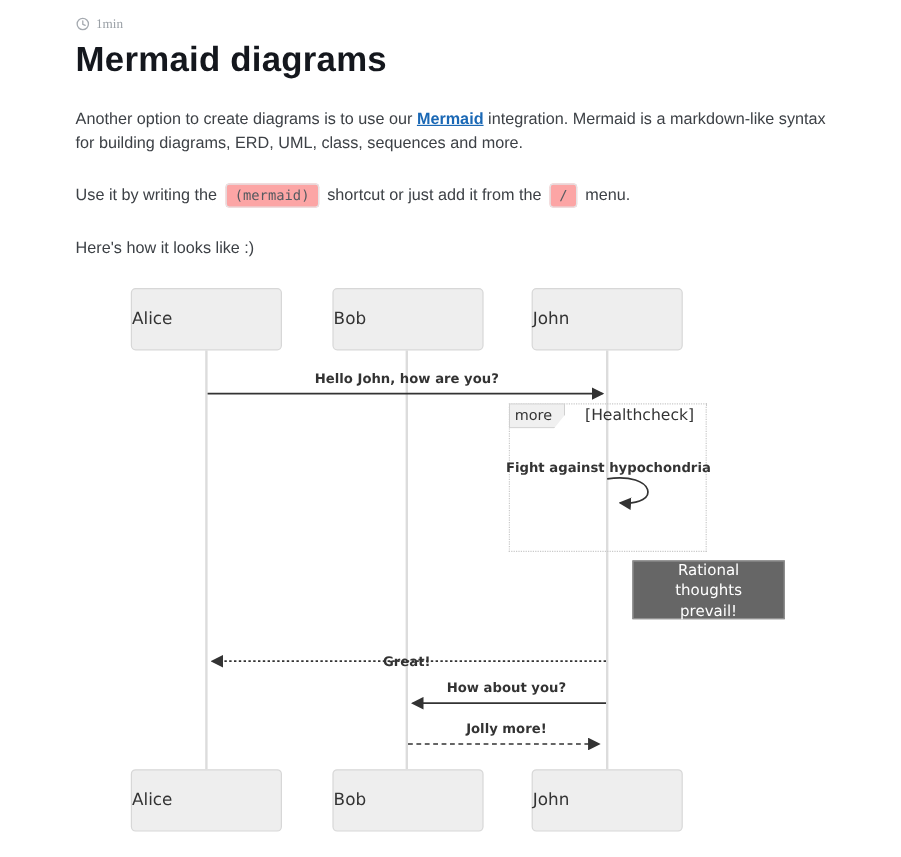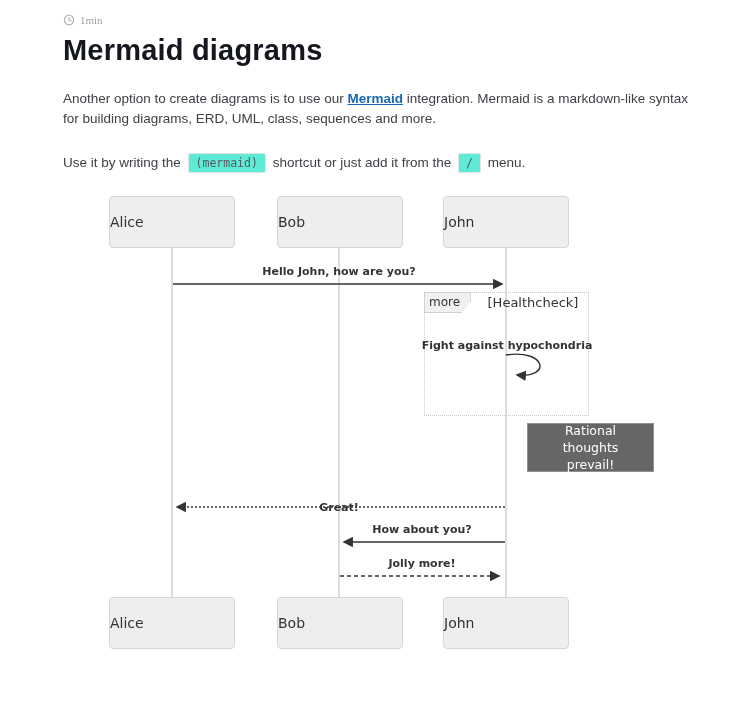--- a/index.html
+++ b/index.html
@@ -32,21 +32,21 @@
   .para.tight { margin-top: 24px; }
 
   a.doclink {
     color: #1a68b5; font-weight: 700; text-decoration: underline;
     cursor: pointer;
   }
 
   code.chip {
     font-family: "DejaVu Sans Mono", "Liberation Mono", monospace;
     font-size: 11.5px; color: #555a60;
-    background: #5eead4; border: 1px solid #e3e4e6; border-radius: 3px;
+    background: #fca5a5; border: 1px solid #e3e4e6; border-radius: 3px;
     padding: 2px 7px; margin: 0 3px;
     white-space: nowrap;
   }
 
   
   .diagram {
     position: relative; width: 751px; height: 470px;
     margin-top: 16px;
     font-family: "DejaVu Sans", sans-serif;
     color: #333333; font-size: 13px;
@@ -109,20 +109,21 @@
     </span>
     <span>1min</span>
   </div>
 
   <h1>Mermaid diagrams</h1>
 
   <p class="para"><span>Another option to create diagrams is to use our </span><a class="doclink">Mermaid</a><span> integration. Mermaid is a markdown-like syntax for building diagrams, ERD, UML, class, sequences and more.</span></p>
 
   <p class="para tight"><span>Use it by writing the</span> <code class="chip">(mermaid)</code> <span>shortcut or just add it from the</span> <code class="chip">/</code> <span>menu.</span></p>
 
+  <p class="para tight">Here's how it looks like :)</p>
 
 </div>
 
 <div class="diagram">
 
   <div class="lifeline" style="left:171px;"></div>
   <div class="lifeline" style="left:338px;"></div>
   <div class="lifeline" style="left:505px;"></div>
 
   <svg class="arrows" width="751" height="470">

